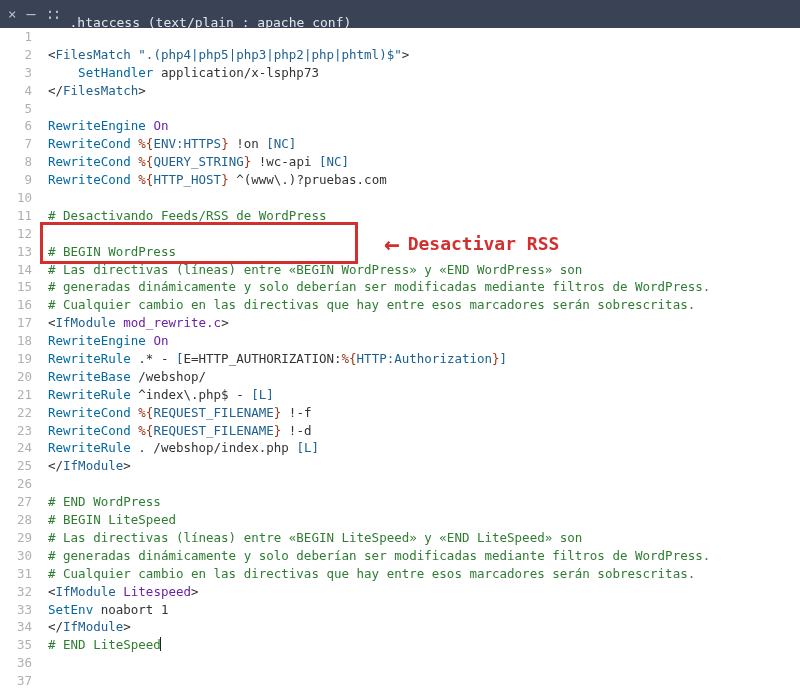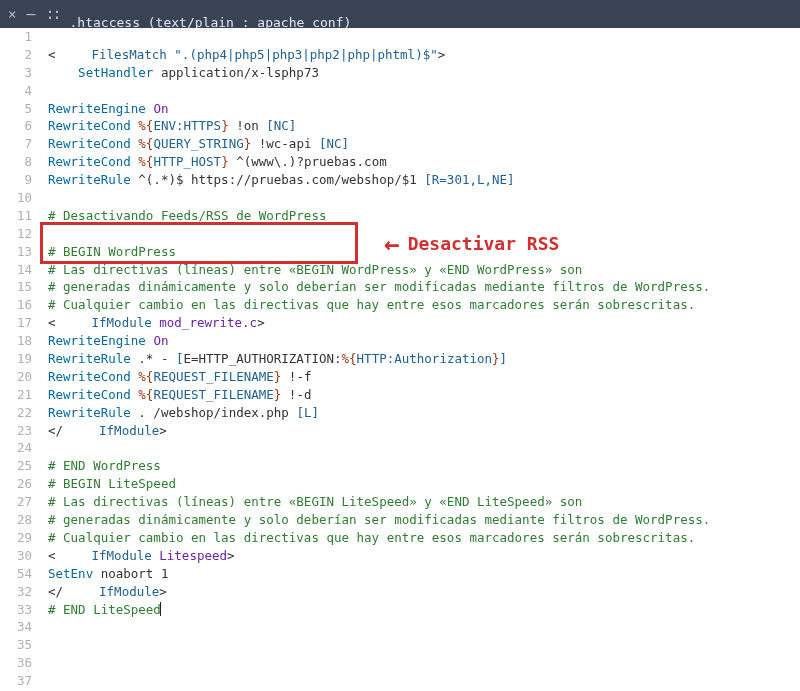--- a/index.html
+++ b/index.html
@@ -37,21 +37,21 @@
       width: 44px;
     }
     .gutter div { height: 17.9px; line-height: 17.9px; }
     .code {
       background: #fff;
       flex: 1;
       position: relative;
       padding-left: 4px;
     }
     .line { height: 17.9px; line-height: 17.9px; white-space: pre; color: #333; }
-    .t-tag { color: #1e6091; margin-left: 36px; }
+    .t-tag { color: #1e6091; }
     .t-str { color: #1e6091; }
     .t-dir { color: #0369a1; }
     .t-arg { color: #6b21a8; }
     .t-comment { color: #2e7d32; }
     .t-flag { color: #1e6091; }
     .t-varbrace { color: #9a3412; }
     .t-varname { color: #1e6091; }
     .t-plain { color: #333333; }
     .t-punct { color: #333333; }
 
@@ -115,53 +115,55 @@
       <div>21</div>
       <div>22</div>
       <div>23</div>
       <div>24</div>
       <div>25</div>
       <div>26</div>
       <div>27</div>
       <div>28</div>
       <div>29</div>
       <div>30</div>
-      <div>54</div>
+      <div>31</div>
       <div>32</div>
       <div>33</div>
       <div>34</div>
       <div>35</div>
       <div>36</div>
       <div>37</div>
     </div>
   <div class="code" id="code">
     <div class="highlight-box" id="highlight-box" style="left: -4px; top: 193.9px; width: 318px; height: 41.8px;"></div>
     <div class="annotation" id="annotation" style="left: 340px; top: 202.85px;">
       <span class="arrow">←</span>
       <span>Desactivar RSS</span>
     </div>
   <div class="line"></div>
       <div class="line"><span class="t-punct">&lt;</span><span class="t-tag">FilesMatch</span><span class="t-plain"> </span><span class="t-str">".(php4|php5|php3|php2|php|phtml)$"</span><span class="t-punct">&gt;</span></div>
       <div class="line"><span class="t-plain">    </span><span class="t-dir">SetHandler</span><span class="t-plain"> application/x-lsphp73</span></div>
+      <div class="line"><span class="t-punct">&lt;/</span><span class="t-tag">FilesMatch</span><span class="t-punct">&gt;</span></div>
       <div class="line"></div>
       <div class="line"><span class="t-dir">RewriteEngine</span><span class="t-plain"> </span><span class="t-arg">On</span></div>
       <div class="line"><span class="t-dir">RewriteCond</span><span class="t-plain"> </span><span class="t-varbrace">%{</span><span class="t-varname">ENV:HTTPS</span><span class="t-varbrace">}</span><span class="t-plain"> !on </span><span class="t-flag">[NC]</span></div>
       <div class="line"><span class="t-dir">RewriteCond</span><span class="t-plain"> </span><span class="t-varbrace">%{</span><span class="t-varname">QUERY_STRING</span><span class="t-varbrace">}</span><span class="t-plain"> !wc-api </span><span class="t-flag">[NC]</span></div>
       <div class="line"><span class="t-dir">RewriteCond</span><span class="t-plain"> </span><span class="t-varbrace">%{</span><span class="t-varname">HTTP_HOST</span><span class="t-varbrace">}</span><span class="t-plain"> ^(www\.)?pruebas.com</span></div>
-      <div class="line"><span class="t-dir">RewriteRule</span><span class="t-plain"> ^(.*)$ https://pruebas.com/webshop/$1 </span><span class="t-flag">[R=301,L,NE]</span></div>
       <div class="line"></div>
       <div class="line"><span class="t-comment"># Desactivando Feeds/RSS de WordPress</span></div>
       <div class="line"></div>
       <div class="line"><span class="t-comment"># BEGIN WordPress</span></div>
       <div class="line"><span class="t-comment"># Las directivas (líneas) entre «BEGIN WordPress» y «END WordPress» son</span></div>
       <div class="line"><span class="t-comment"># generadas dinámicamente y solo deberían ser modificadas mediante filtros de WordPress.</span></div>
       <div class="line"><span class="t-comment"># Cualquier cambio en las directivas que hay entre esos marcadores serán sobrescritas.</span></div>
       <div class="line"><span class="t-punct">&lt;</span><span class="t-tag">IfModule</span><span class="t-plain"> </span><span class="t-arg">mod_rewrite.c</span><span class="t-punct">&gt;</span></div>
       <div class="line"><span class="t-dir">RewriteEngine</span><span class="t-plain"> </span><span class="t-arg">On</span></div>
       <div class="line"><span class="t-dir">RewriteRule</span><span class="t-plain"> .* - </span><span class="t-flag">[</span><span class="t-plain">E=HTTP_AUTHORIZATION:</span><span class="t-varbrace">%{</span><span class="t-varname">HTTP:Authorization</span><span class="t-varbrace">}</span><span class="t-flag">]</span></div>
+      <div class="line"><span class="t-dir">RewriteBase</span><span class="t-plain"> /webshop/</span></div>
+      <div class="line"><span class="t-dir">RewriteRule</span><span class="t-plain"> ^index\.php$ - </span><span class="t-flag">[L]</span></div>
       <div class="line"><span class="t-dir">RewriteCond</span><span class="t-plain"> </span><span class="t-varbrace">%{</span><span class="t-varname">REQUEST_FILENAME</span><span class="t-varbrace">}</span><span class="t-plain"> !-f</span></div>
       <div class="line"><span class="t-dir">RewriteCond</span><span class="t-plain"> </span><span class="t-varbrace">%{</span><span class="t-varname">REQUEST_FILENAME</span><span class="t-varbrace">}</span><span class="t-plain"> !-d</span></div>
       <div class="line"><span class="t-dir">RewriteRule</span><span class="t-plain"> . /webshop/index.php </span><span class="t-flag">[L]</span></div>
       <div class="line"><span class="t-punct">&lt;/</span><span class="t-tag">IfModule</span><span class="t-punct">&gt;</span></div>
       <div class="line"></div>
       <div class="line"><span class="t-comment"># END WordPress</span></div>
       <div class="line"><span class="t-comment"># BEGIN LiteSpeed</span></div>
       <div class="line"><span class="t-comment"># Las directivas (líneas) entre «BEGIN LiteSpeed» y «END LiteSpeed» son</span></div>
       <div class="line"><span class="t-comment"># generadas dinámicamente y solo deberían ser modificadas mediante filtros de WordPress.</span></div>
       <div class="line"><span class="t-comment"># Cualquier cambio en las directivas que hay entre esos marcadores serán sobrescritas.</span></div>

